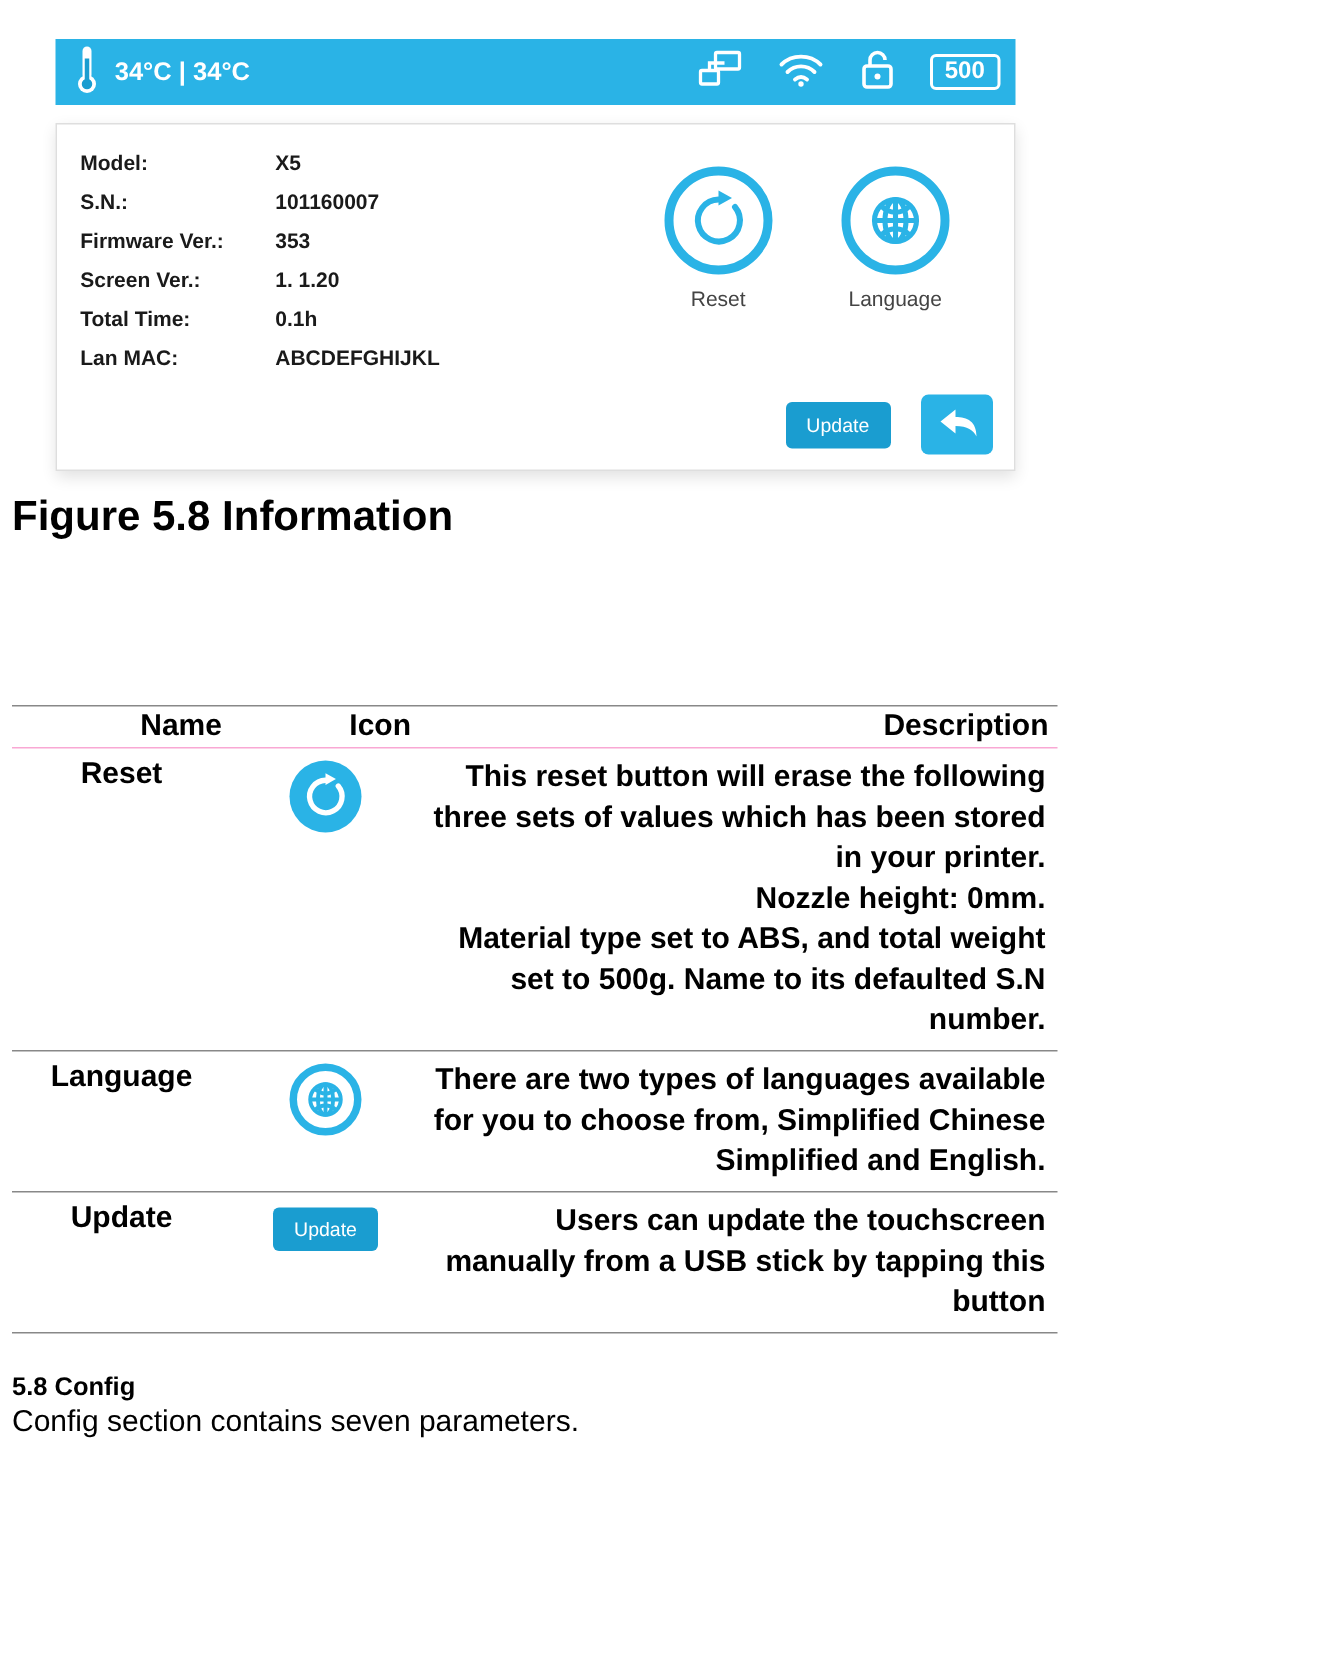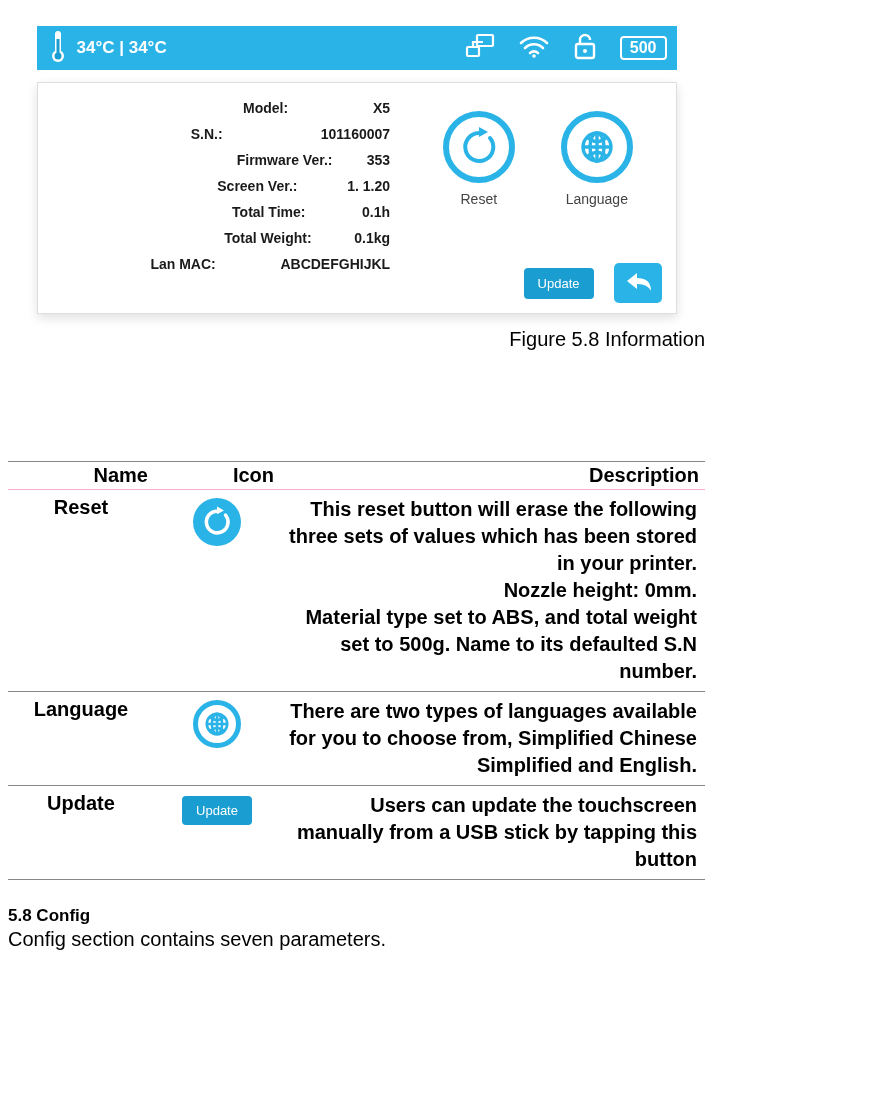--- a/index.html
+++ b/index.html
@@ -11,33 +11,33 @@
   html,body{margin:0;padding:0;background:#fff;font-family:Arial, Helvetica, sans-serif;color:#000;}
   .page{width:713px;min-height:1103px;box-sizing:border-box;padding:2px 8px;margin-top:24px;}
   
   .device-wrap{width:640px;margin:0 auto;}
   .status-bar{background:var(--cyan);height:44px;display:flex;align-items:center;color:#fff;font-weight:600;font-size:17px;}
   .status-left{display:flex;align-items:center;gap:10px;padding-left:12px;}
   .status-right{margin-left:auto;display:flex;align-items:center;gap:23px;padding-right:10px;}
   .status-chip{border:2px solid #fff;border-radius:4px;padding:2px 8px;font-size:16px;line-height:1;}
   .device-body{background:#fff;border:1px solid #dedede;box-shadow:0 4px 10px rgba(0,0,0,.12);height:230px;display:flex;position:relative;margin-top:12px;}
   .info-col{width:55%;padding:12px 10px 10px 16px;font-size:14px;font-weight:600;color:#1a1a1a;}
-  .info-row{display:flex;height:26px;align-items:center;justify-content:flex-end;}
+  .info-row{display:flex;height:26px;align-items:center;}
   .info-k{width:130px;}
   .info-v{}
   .btn-col{width:45%;display:flex;align-items:flex-start;justify-content:center;gap:46px;padding-top:28px;}
   .big-btn{display:flex;flex-direction:column;align-items:center;gap:8px;}
   .big-btn .ring{width:72px;height:72px;border-radius:50%;border:6px solid var(--cyan);display:flex;align-items:center;justify-content:center;box-sizing:border-box;}
   .big-btn .lbl{font-size:14px;color:#444;}
   .bottom-bar{position:absolute;right:14px;bottom:10px;display:flex;gap:20px;align-items:center;}
   .btn-update{background:var(--cyan2);color:#fff;font-size:13px;font-weight:500;border-radius:4px;padding:8px 14px;}
   .btn-back{background:var(--cyan);width:48px;height:40px;border-radius:5px;display:flex;align-items:center;justify-content:center;}
 
   
-  .caption{text-align:right;font-weight:400;font-size:20px;margin:14px 0 110px;}
+  .caption{text-align:left;font-weight:700;font-size:28px;margin:14px 0 110px;}
   .table-title{text-align:center;font-weight:700;font-size:22px;margin-bottom:2px;}
   table.icon-table{width:100%;border-collapse:collapse;font-size:20px;}
   table.icon-table th{border-top:1px solid #888;border-bottom:1px solid #f9a8d4;padding:2px 6px;font-weight:700;text-align:right;}
   table.icon-table td{border-bottom:1px solid #888;padding:6px 8px;vertical-align:top;font-weight:700;text-align:right;}
   table.icon-table td.nm{width:130px;text-align:center;vertical-align:top;}
   table.icon-table td.ic{width:110px;text-align:center;vertical-align:top;}
   table.icon-table td.dc{font-weight:700;line-height:1.35;}
   .icon-circle{width:48px;height:48px;border-radius:50%;background:var(--cyan);display:inline-flex;align-items:center;justify-content:center;margin-top:2px;}
   .icon-circle.ring2{background:transparent;border:5px solid var(--cyan);box-sizing:border-box;}
   .update-pill{background:var(--cyan2);color:#fff;border-radius:4px;padding:7px 14px;font-size:13px;font-weight:500;display:inline-block;margin-top:4px;}
@@ -106,24 +106,20 @@
           </div>
       <div class="info-row">
             <span class="info-k">Screen Ver.:</span>
             <span class="info-v">1. 1.20</span>
           </div>
       <div class="info-row">
             <span class="info-k">Total Time:</span>
             <span class="info-v">0.1h</span>
           </div>
       <div class="info-row">
-            <span class="info-k">Total Weight:</span>
-            <span class="info-v">0.1kg</span>
-          </div>
-      <div class="info-row">
             <span class="info-k">Lan MAC:</span>
             <span class="info-v">ABCDEFGHIJKL</span>
           </div>
     </div>
 
     <div class="btn-col">
       <div class="big-btn">
         <span class="ring">
           <svg width="44" height="44" viewBox="0 0 44 44" fill="none" stroke="#2ab3e6" stroke-width="4" stroke-linecap="round">
             <path d="M33 13 A14 14 0 1 1 22 8"></path>

